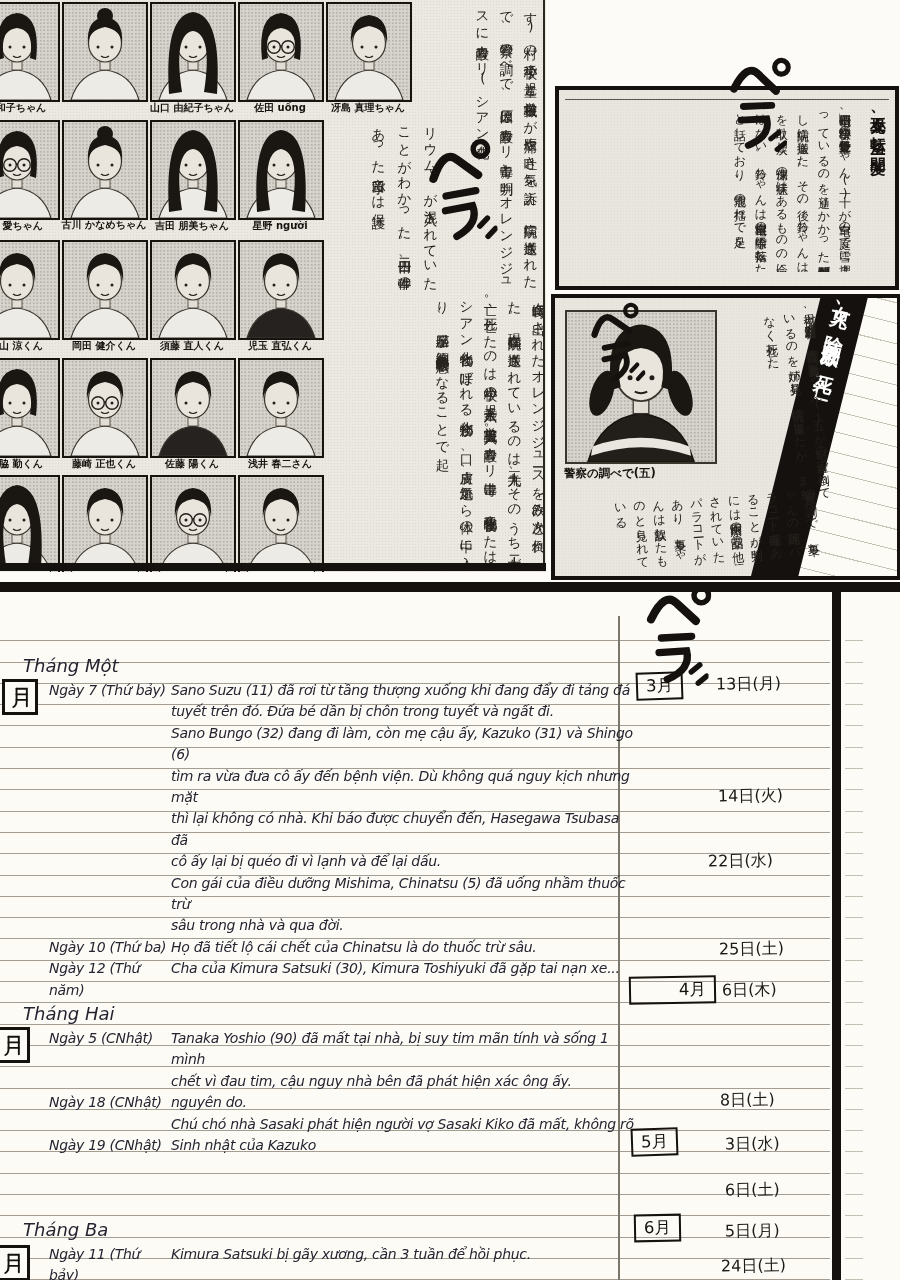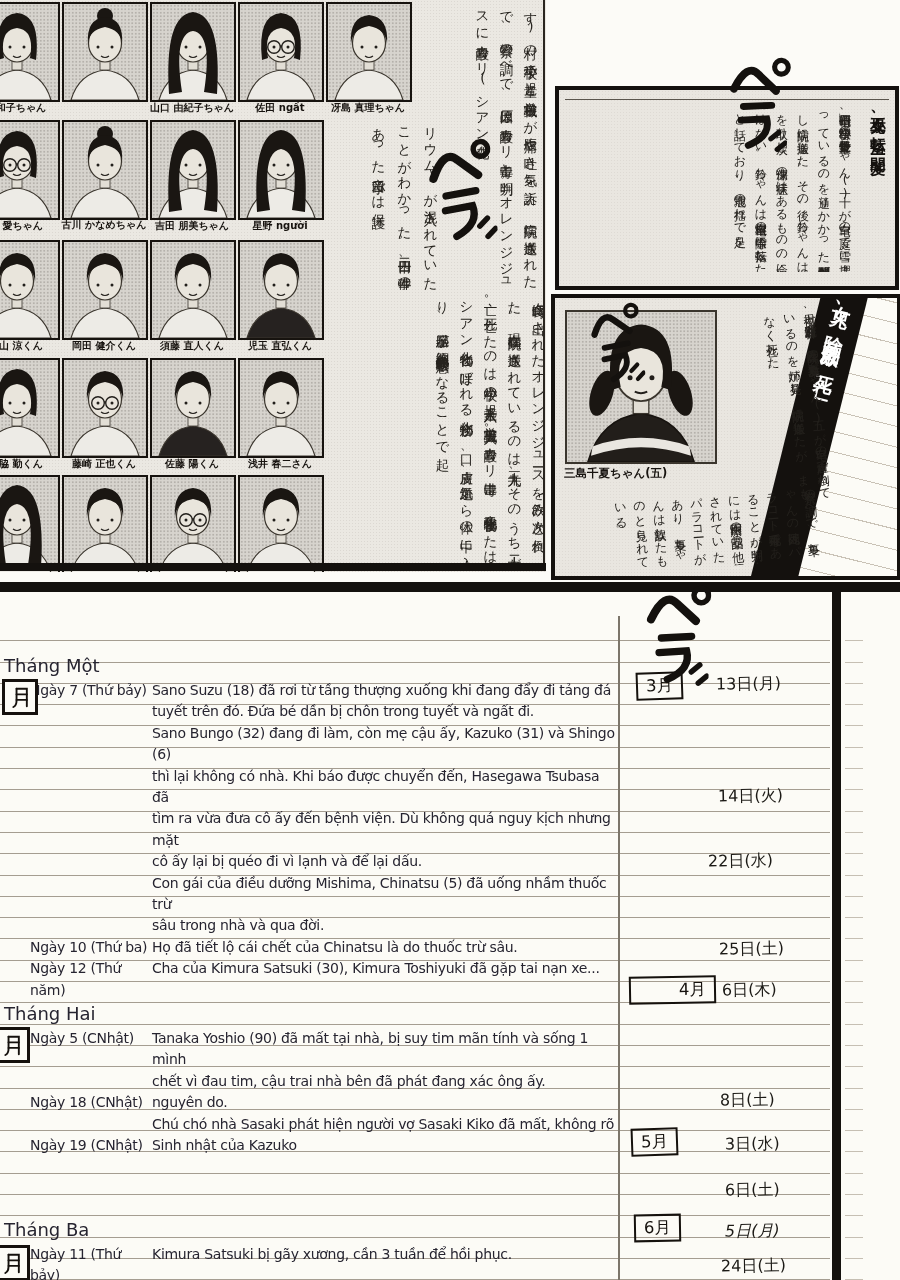--- a/index.html
+++ b/index.html
@@ -58,21 +58,21 @@
 
   
   .notebook{left:0;top:592px;width:900px;height:688px;background:#fcfbf6;}
   .rules{position:absolute;left:0;top:28px;right:70px;bottom:0;
     background:repeating-linear-gradient(180deg, transparent 0 20.3px, #a59d91 20.3px 21.3px);}
   .stubs{position:absolute;left:845px;top:28px;width:18px;bottom:0;
     background:repeating-linear-gradient(180deg, transparent 0 20.3px, #c6bfb3 20.3px 21.3px);}
   .vdivider{position:absolute;left:618px;top:24px;width:2px;bottom:0;background:#7c756a;}
   .rborder{position:absolute;left:832px;top:0;width:9px;bottom:0;background:#14110e;}
 
-  .hand{font-family:"DejaVu Sans",sans-serif;color:#262430;}
+  .hand{font-family:"DejaVu Sans",sans-serif;font-style:italic;color:#262430;margin-left:19px;}
   .month-block{position:absolute;left:4px;width:612px;}
   .mheader{font-size:18px;line-height:24px;margin-bottom:2px;}
   .entry{display:flex;align-items:flex-start;}
   .edate{width:122px;flex:0 0 122px;font-size:14px;line-height:21.4px;letter-spacing:-0.3px;}
   .elines{flex:1;font-size:14px;line-height:21.4px;letter-spacing:-0.3px;}
   .mbox{position:absolute;width:30px;height:30px;border:3px solid #15110d;background:#fcfbf6;
     display:flex;align-items:center;justify-content:center;z-index:3;}
   .mtab{position:absolute;border:2.5px solid #15110d;font-size:16.5px;padding:1px 8px;
     color:#15110d;transform:rotate(-2deg);z-index:2;}
   .hdate{position:absolute;font-size:16px;color:#1c1a16;transform:rotate(-1deg);white-space:nowrap;}
@@ -131,21 +131,21 @@
             <ellipse cx="40" cy="39" rx="16.5" ry="19" fill="#e9e5dc" stroke="#3a352d" stroke-width="1.2"></ellipse>
             <path d="M21,56 Q16,11 40,9 Q64,11 59,56 L53,54 Q58,26 40,24 Q22,26 27,54 Z" fill="#1a1612"></path>
             <circle cx="33" cy="43" r="6.3" fill="none" stroke="#221f1b" stroke-width="1.4"></circle>
             <circle cx="47" cy="43" r="6.3" fill="none" stroke="#221f1b" stroke-width="1.4"></circle>
             <line x1="39" y1="42" x2="41" y2="42" stroke="#221f1b" stroke-width="1.4"></line>
             <circle cx="33" cy="43" r="1.5" fill="#221f1b"></circle>
             <circle cx="47" cy="43" r="1.5" fill="#221f1b"></circle>
             <path d="M36,52 Q40,55 44,52" fill="none" stroke="#221f1b" stroke-width="1.2"></path>
           </svg>
         </div>
-        <div class="pcap" style="left: 232px; top: 101px;">佐田 ngất</div>
+        <div class="pcap" style="left: 232px; top: 101px;">佐田 uống</div>
         <div class="photo" style="left: 326px; top: 2px;">
           <svg viewBox="0 0 80 96" preserveAspectRatio="xMidYMax meet">
             <path d="M6,96 Q14,69 40,66 Q66,69 74,96 Z" fill="#edebe6" stroke="#3a352d" stroke-width="1.2"></path>
             <rect x="35" y="54" width="10" height="12" fill="#e2ded5" stroke="#3a352d" stroke-width="0.8"></rect>
             <ellipse cx="40" cy="39" rx="16.5" ry="19" fill="#e9e5dc" stroke="#3a352d" stroke-width="1.2"></ellipse>
             <path d="M22,40 Q20,13 40,11 Q60,13 58,40 Q57,25 40,22 Q23,25 22,40 Z" fill="#1a1612"></path>
             <circle cx="33" cy="43" r="1.5" fill="#221f1b"></circle>
             <circle cx="47" cy="43" r="1.5" fill="#221f1b"></circle>
             <path d="M36,52 Q40,55 44,52" fill="none" stroke="#221f1b" stroke-width="1.2"></path>
           </svg>
@@ -375,44 +375,44 @@
           <rect x="35" y="53" width="10" height="12" fill="#e2ded5" stroke="#3a352d" stroke-width="0.8"></rect>
           <ellipse transform="rotate(18 15 52)" cx="15" cy="52" rx="7" ry="15" fill="#1a1612"></ellipse>
           <ellipse transform="rotate(-18 65 52)" cx="65" cy="52" rx="7" ry="15" fill="#1a1612"></ellipse>
           <ellipse cx="40" cy="38" rx="16.5" ry="19" fill="#e9e5dc" stroke="#3a352d" stroke-width="1.2"></ellipse>
           <path d="M21,50 Q16,10 40,8 Q64,10 59,50 L53,48 Q58,25 40,23 Q22,25 27,48 Z" fill="#1a1612"></path>
           <circle cx="33" cy="42" r="1.6" fill="#221f1b"></circle>
           <circle cx="47" cy="42" r="1.6" fill="#221f1b"></circle>
           <path d="M36,51 Q40,53 44,51" fill="none" stroke="#221f1b" stroke-width="1.2"></path>
         </svg>
       </div>
-    <div class="c2cap">三島千夏ちゃん(五)</div>
+    <div class="c2cap">警察の調べで(五)</div>
     <div class="c2bt">七日夜、北海道音臼村で、三島医院の次女三島千夏ちゃん(五)が自宅の倉庫で倒れているのを姉が発見し、病院に搬送したが、まもなく死亡した。</div>
     <div class="c2bb">警察の調べで、千夏ちゃんの死因はパラコート中毒死であることが判明。倉庫には医療用の薬品の他、保管されていたパラコートがあり、千夏ちゃんは誤飲したものと見られている。</div>
   </div>
 
   <div class="abs hline2"></div>
   <div class="abs notebook">
     <div class="rules"></div>
     <div class="stubs"></div>
     <div class="vdivider"></div>
     <div class="rborder"></div>
   </div>
   <div>
       <div class="month-block hand" style="top: 654px;">
         <div class="mheader">Tháng Một</div>
         <div style="margin-left: 26px;">
           <div class="entry">
             <div class="edate">Ngày 7 (Thứ bảy)</div>
             <div class="elines">
-              <div>Sano Suzu (18) đã rơi từ tầng thượng xuống khi đang đẩy đi tảng đá</div>
+              <div>Sano Suzu (11) đã rơi từ tầng thượng xuống khi đang đẩy đi tảng đá</div>
               <div>tuyết trên đó. Đứa bé dần bị chôn trong tuyết và ngất đi.</div>
               <div>Sano Bungo (32) đang đi làm, còn mẹ cậu ấy, Kazuko (31) và Shingo (6)</div>
+              <div>tìm ra vừa đưa cô ấy đến bệnh viện. Dù không quá nguy kịch nhưng mặt</div>
               <div>thì lại không có nhà. Khi báo được chuyển đến, Hasegawa Tsubasa đã</div>
-              <div>tìm ra vừa đưa cô ấy đến bệnh viện. Dù không quá nguy kịch nhưng mặt</div>
               <div>cô ấy lại bị quéo đi vì lạnh và để lại dấu.</div>
               <div>Con gái của điều dưỡng Mishima, Chinatsu (5) đã uống nhầm thuốc trừ</div>
               <div>sâu trong nhà và qua đời.</div>
             </div>
           </div>
           <div class="entry">
             <div class="edate">Ngày 10 (Thứ ba)</div>
             <div class="elines">
               <div>Họ đã tiết lộ cái chết của Chinatsu là do thuốc trừ sâu.</div>
             </div>
@@ -425,21 +425,21 @@
           </div>
         </div>
       </div>
       <div class="month-block hand" style="top: 1002px;">
         <div class="mheader">Tháng Hai</div>
         <div style="margin-left: 26px;">
           <div class="entry">
             <div class="edate">Ngày 5 (CNhật)</div>
             <div class="elines">
               <div>Tanaka Yoshio (90) đã mất tại nhà, bị suy tim mãn tính và sống 1 mình</div>
-              <div>chết vì đau tim, cậu trai nhà bên đã phát đang xác ông ấy.</div>
+              <div>chết vì đau tim, cậu nguy nhà bên đã phát hiện xác ông ấy.</div>
             </div>
           </div>
           <div class="entry">
             <div class="edate">Ngày 18 (CNhật)</div>
             <div class="elines">
               <div>nguyên do.</div>
               <div>Chú chó nhà Sasaki phát hiện người vợ Sasaki Kiko đã mất, không rõ</div>
             </div>
           </div>
           <div class="entry">
@@ -498,21 +498,21 @@
       <div class="mtab" style="left: 631px; top: 1128px; transform: rotate(-2deg);">5月</div>
       <div class="mtab" style="left: 634px; top: 1214px; transform: rotate(-1deg);">6月</div>
       <div class="hdate" style="left: 716px; top: 674px;">13日(月)</div>
       <div class="hdate" style="left: 718px; top: 786px;">14日(火)</div>
       <div class="hdate" style="left: 708px; top: 851px;">22日(水)</div>
       <div class="hdate" style="left: 719px; top: 939px;">25日(土)</div>
       <div class="hdate" style="left: 722px; top: 980px;">6日(木)</div>
       <div class="hdate" style="left: 720px; top: 1090px;">8日(土)</div>
       <div class="hdate" style="left: 725px; top: 1134px;">3日(水)</div>
       <div class="hdate" style="left: 725px; top: 1180px;">6日(土)</div>
-      <div class="hdate" style="left: 725px; top: 1221px; font-style: italic;">5日(月)</div>
+      <div class="hdate" style="left: 725px; top: 1221px;">5日(月)</div>
       <div class="hdate" style="left: 721px; top: 1256px;">24日(土)</div>
     </div>
   <div>
       <div class="sfx" title="ペラ" style="left: 430px; top: 138px; width: 64px; height: 104px; transform: rotate(-5deg);">
         <svg viewBox="0 0 70 112">
           <g stroke="#14110e" fill="none" stroke-linecap="round">
             <path d="M5,41 Q19,9 33,23 L54,41" stroke-width="9"></path>
             <circle cx="59" cy="13" r="8" stroke-width="6"></circle>
             <path d="M17,61 L50,58" stroke-width="8"></path>
             <path d="M15,77 L45,74 Q51,94 25,106" stroke-width="8"></path>

